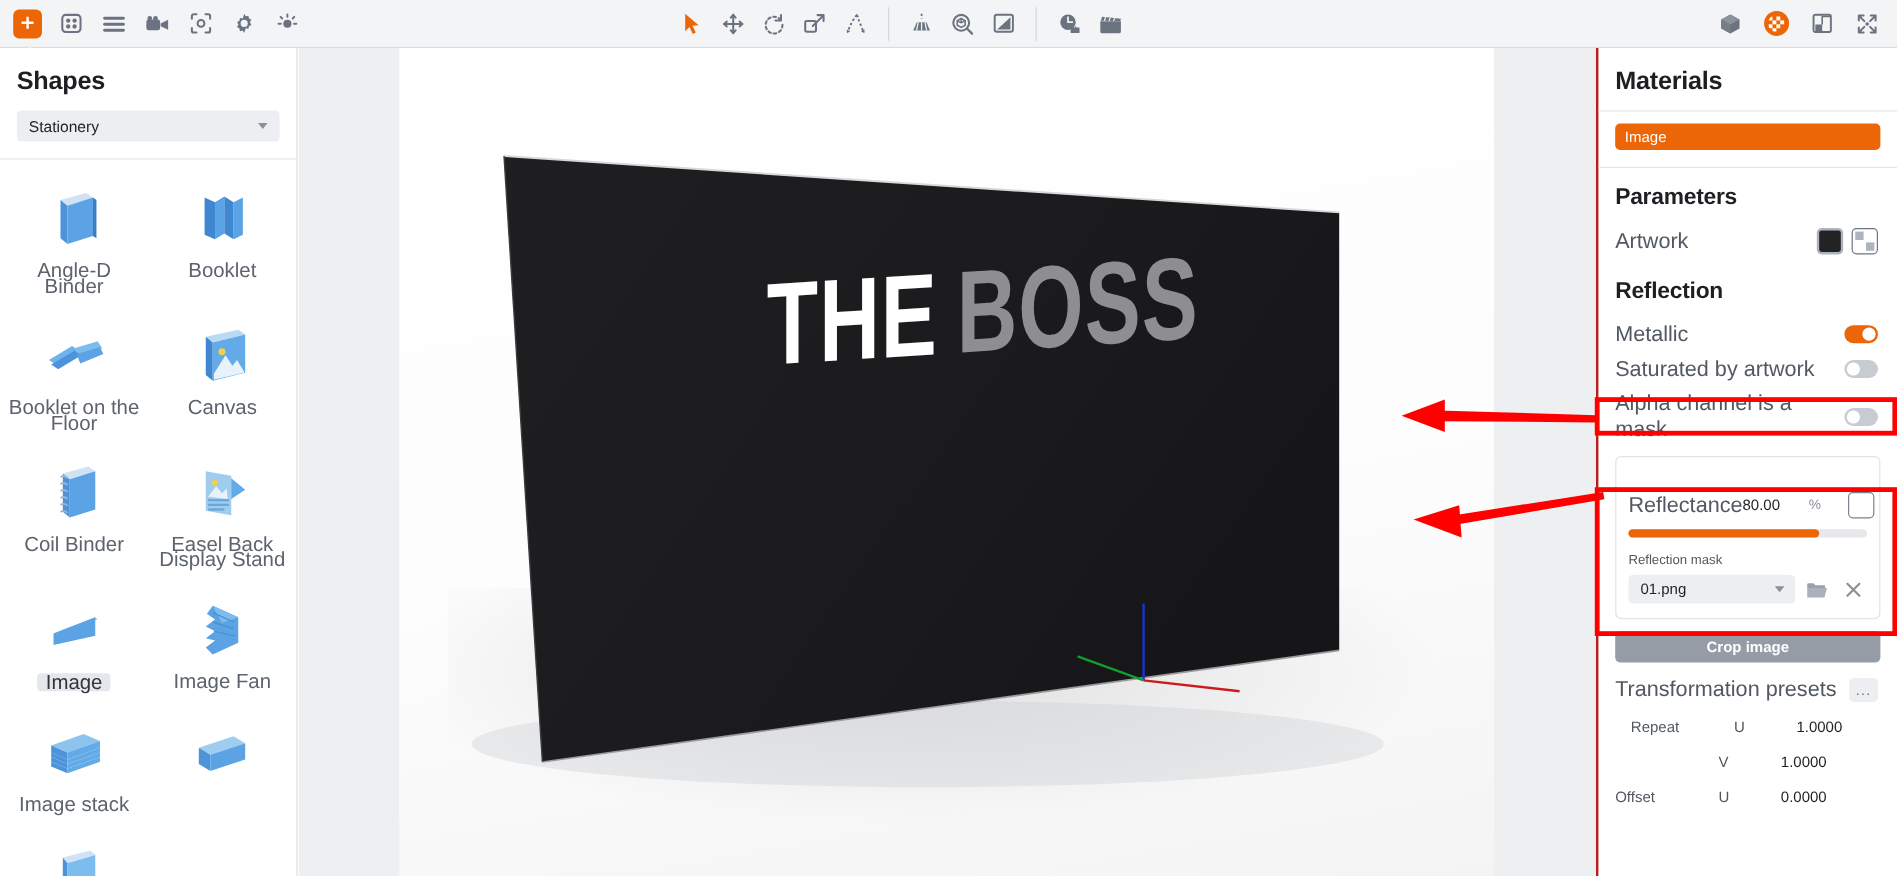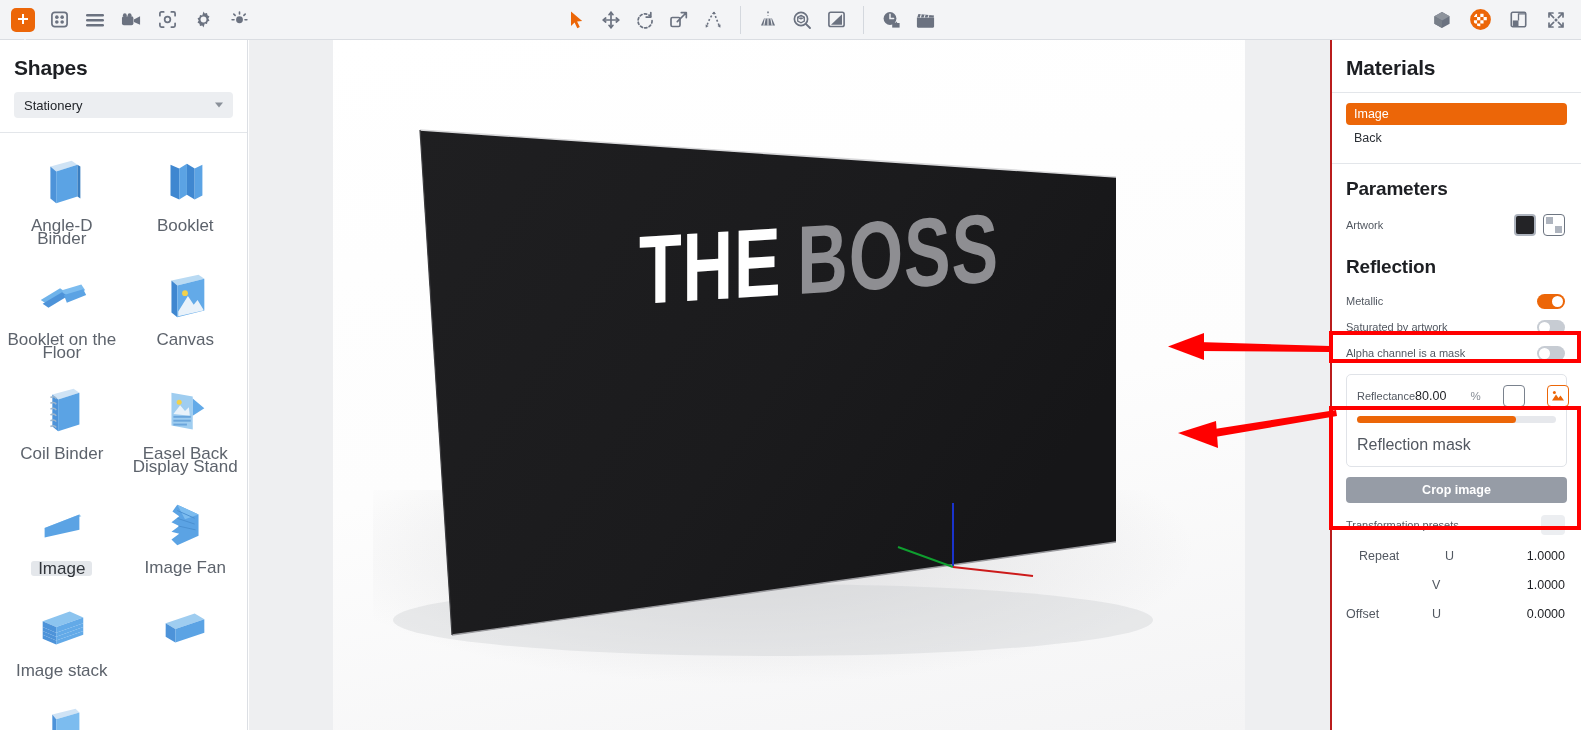--- a/index.html
+++ b/index.html
@@ -123,21 +123,21 @@
   }
   .mat-item.active { background: #ec6608; color: #ffffff; }
   .rp-section-title {
     font-size: 19px; font-weight: 600; color: #1d1f23;
     padding: 14px 0 10px 14px; letter-spacing: -0.2px;
   }
   .rp-row {
     display: flex; align-items: center; justify-content: space-between;
     padding: 4px 16px 4px 14px; min-height: 26px;
   }
-  .rp-label { font-size: 11px; color: #525861; }
+  .rp-label { font-size: 18px; color: #525861; }
   .swatch-dark {
     width: 22px; height: 22px; border-radius: 4px;
     background: #232326; border: 2px solid #aeb4be;
   }
   .swatch-checker {
     width: 22px; height: 22px; border-radius: 4px;
     border: 1.5px solid #6d7581; background: #fff;
     position: relative;
   }
   .swatch-checker i {
@@ -153,42 +153,42 @@
     background: #ffffff;
   }
   .toggle.on { background: #ec6608; }
   .toggle.on i { left: 15px; }
 
   .reflect-card {
     margin: 8px 14px 0 14px; padding: 10px 10px 12px 10px;
     border: 1px solid #e0e3e8; border-radius: 5px; background: #fff;
   }
   .reflect-head {
-    display: flex; align-items: center; justify-content: space-between;
+    display: flex; align-items: center; justify-content: space-between; margin-top: 19px;
   }
   .refl-value { font-size: 12.5px; color: #1d1f23; font-weight: 500; }
   .refl-pct { font-size: 11.5px; color: #878d96; margin-left: 2px; }
   .box-empty {
     width: 22px; height: 22px; border-radius: 4px;
     border: 1.5px solid #7a828e; background: #fff;
   }
   .box-img {
     width: 22px; height: 22px; border-radius: 4px;
     border: 1.5px solid #ec6608; background: #fff;
     display: flex; align-items: center; justify-content: center;
   }
   .slider {
     margin-top: 9px; height: 7px; border-radius: 4px; background: #e6e8ec;
     position: relative; cursor: pointer;
   }
   .slider .fill {
     position: absolute; left: 0; top: 0; height: 7px;
     border-radius: 4px; background: #ec6608;
   }
-  .mask-label { font-size: 16px; color: #525861; margin-top: 13px; }
+  .mask-label { font-size: 11px; color: #525861; margin-top: 13px; }
   .mask-row { display: flex; align-items: center; gap: 6px; margin-top: 6px; }
   .mask-select {
     flex: 1; height: 24px; background: #eceef1; border-radius: 4px;
     display: flex; align-items: center; padding: 0 10px;
     font-size: 12.5px; color: #22252a; position: relative; cursor: pointer;
   }
   .mask-select .caret {
     position: absolute; right: 9px; top: 50%; transform: translateY(-50%);
     width: 0; height: 0;
     border-left: 4px solid transparent; border-right: 4px solid transparent;
@@ -208,21 +208,21 @@
     width: 24px; height: 20px; border-radius: 4px; background: #eceef1;
     display: flex; align-items: center; justify-content: center;
     font-size: 12px; color: #6b7280; cursor: pointer; letter-spacing: 1px;
   }
   .uv-row {
     display: flex; align-items: center;
     padding: 5px 16px 5px 14px; font-size: 12.5px;
   }
   .uv-name { width: 86px; color: #525861; }
   .uv-axis { width: 52px; color: #525861; }
-  .uv-val { flex: 1; text-align: right; color: #1d1f23; }
+  .uv-val { flex: 1; text-align: left; color: #1d1f23; }
 
   
   .annot-box {
     position: absolute; border: 4px solid #ff0000; pointer-events: none;
   }
   .annot-arrow { position: absolute; pointer-events: none; }
 </style>
 </head>
 <body>
 
@@ -595,23 +595,20 @@
     </svg>
   </div>
 
   <div class="right-panel">
     <div class="rp-title">Materials</div>
     <div class="rp-divider"></div>
 
     <div class="mat-list">
       <div class="mat-item active">
         <span>Image</span>
-      </div>
-      <div class="mat-item">
-        <span>Back</span>
       </div>
     </div>
 
     <div class="rp-divider"></div>
 
     <div class="rp-section-title">Parameters</div>
 
     <div class="rp-row">
       <span class="rp-label">Artwork</span>
       <span style="display:flex;align-items:center;gap:7px;">
@@ -658,20 +655,37 @@
                 <path d="M1 10.5 L5 4.5 L7.5 8 L9.5 5.5 L13 10.5z" fill="#ec6608"></path>
                 <circle cx="3.4" cy="2.6" r="1.5" fill="#ec6608"></circle>
               </svg>
           </span>
         </span>
       </div>
       <div class="slider">
         <div class="fill" style="width:80%;"></div>
       </div>
       <div class="mask-label">Reflection mask</div>
+      <div class="mask-row">
+        <div class="mask-select">
+          <span>01.png</span>
+          <span class="caret"></span>
+        </div>
+        <div class="icon-btn">
+          <svg width="18" height="15" viewBox="0 0 18 15">
+              <path d="M1 3.2A1.2 1.2 0 0 1 2.2 2h4l1.6 1.8h7A1.2 1.2 0 0 1 16 5v1H1z" fill="#9aa1ab"></path>
+              <path d="M1 6 H17.5 L15.5 13.4 A1 1 0 0 1 14.5 14 H2 A1 1 0 0 1 1 13z" fill="#aab1ba"></path>
+            </svg>
+        </div>
+        <div class="icon-btn">
+          <svg width="15" height="15" viewBox="0 0 15 15">
+              <path d="M2.5 2.5 L12.5 12.5 M12.5 2.5 L2.5 12.5" stroke="#8a9099" stroke-width="1.8" stroke-linecap="round"></path>
+            </svg>
+        </div>
+      </div>
     </div>
 
     <div class="crop-btn">
       <span>Crop image</span>
     </div>
 
     <div class="rp-row" style="padding-top:12px;">
       <span class="rp-label">Transformation presets</span>
       <span class="dots-btn">...</span>
     </div>

